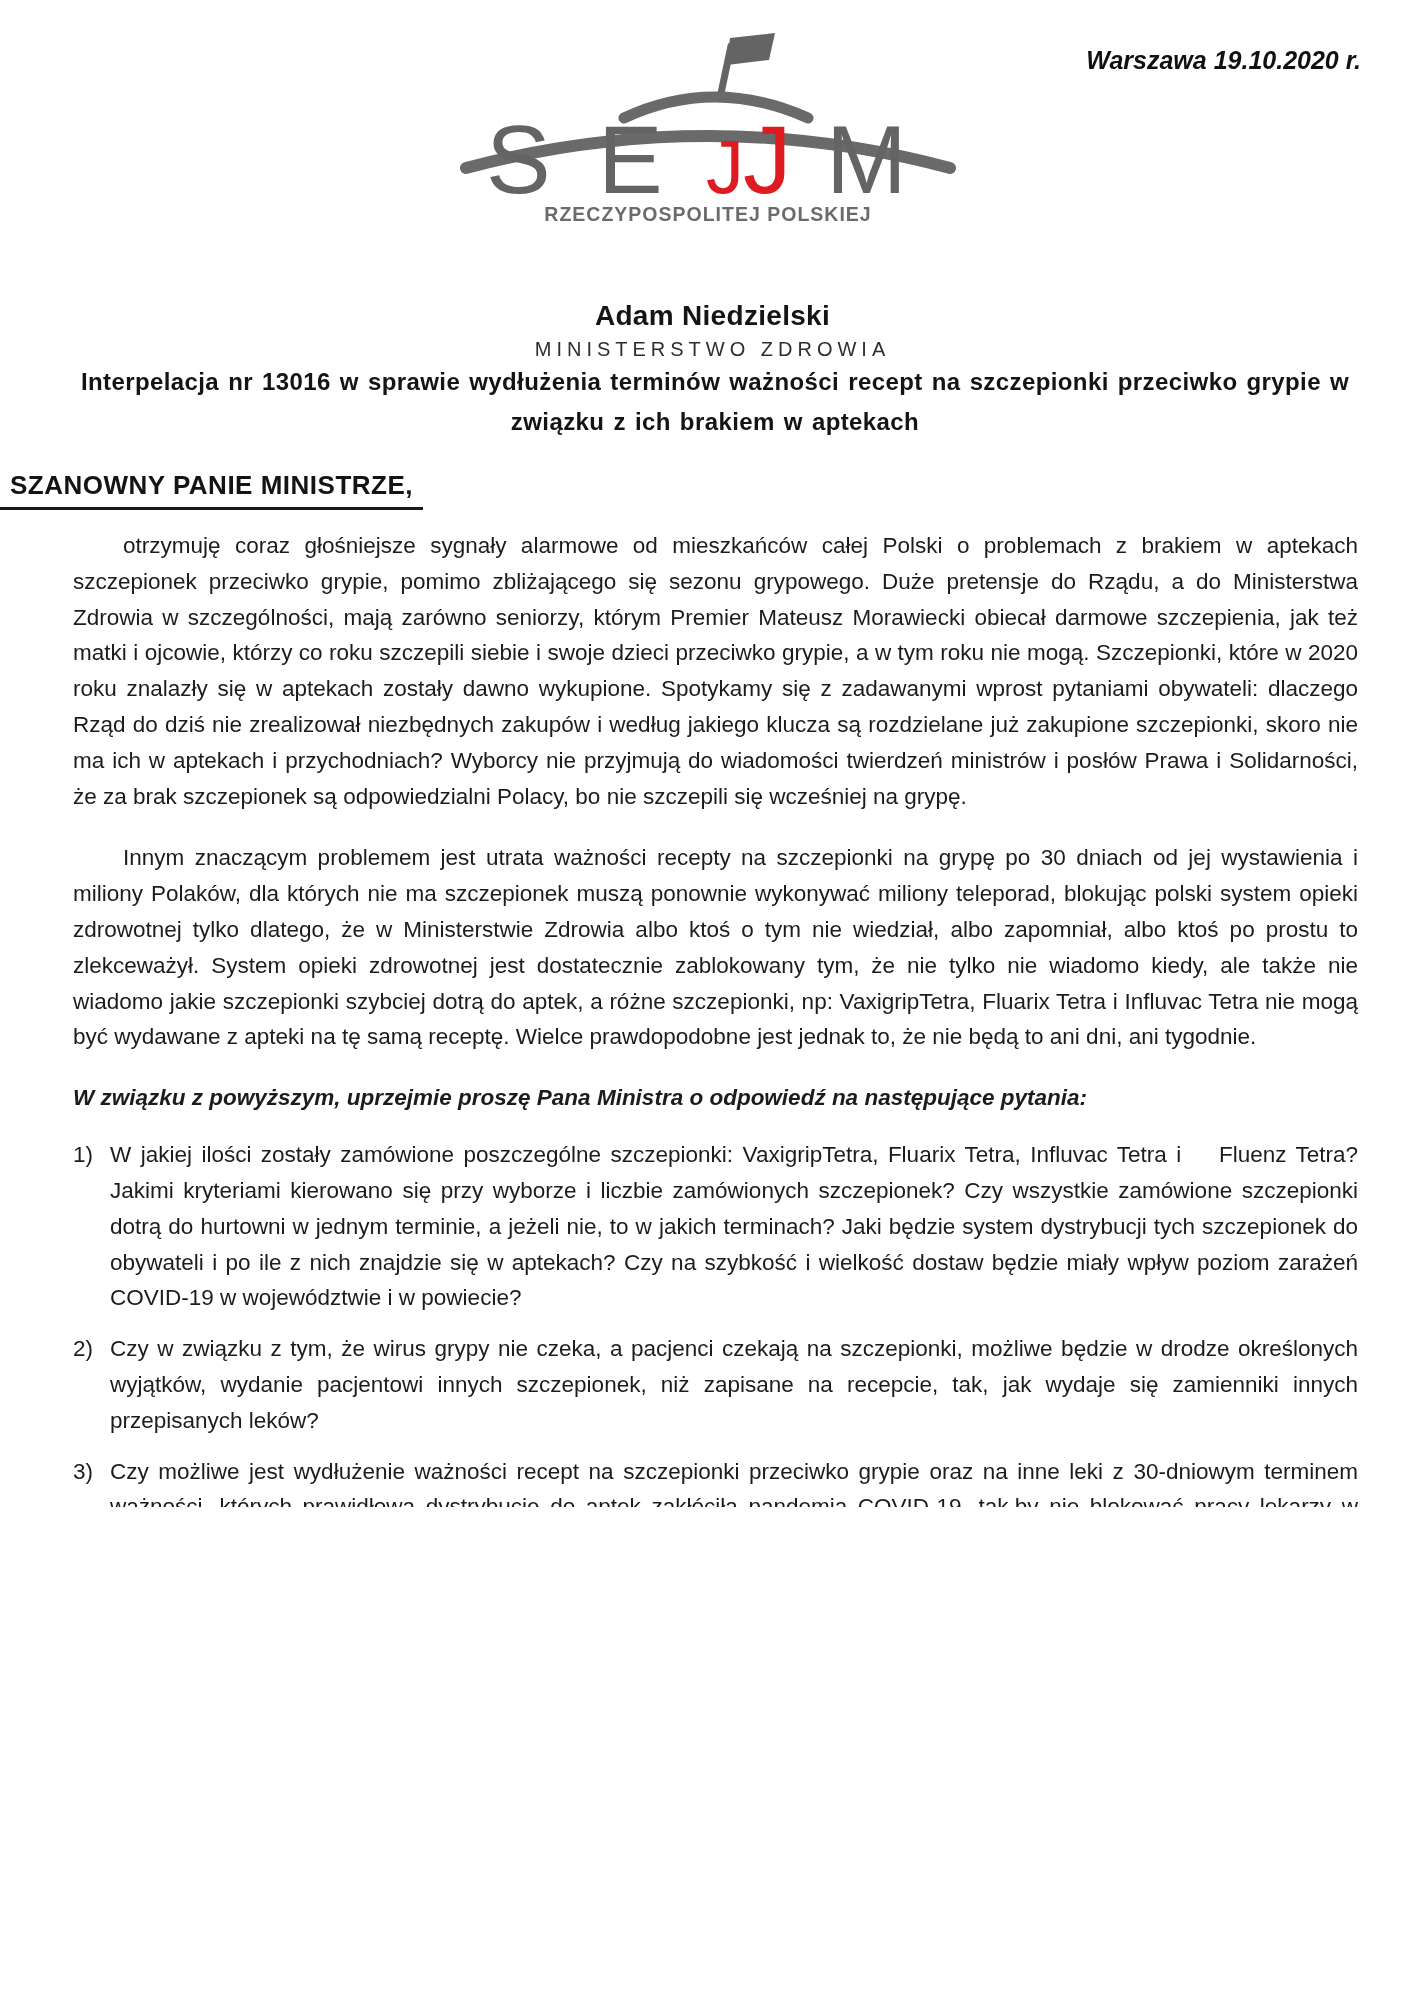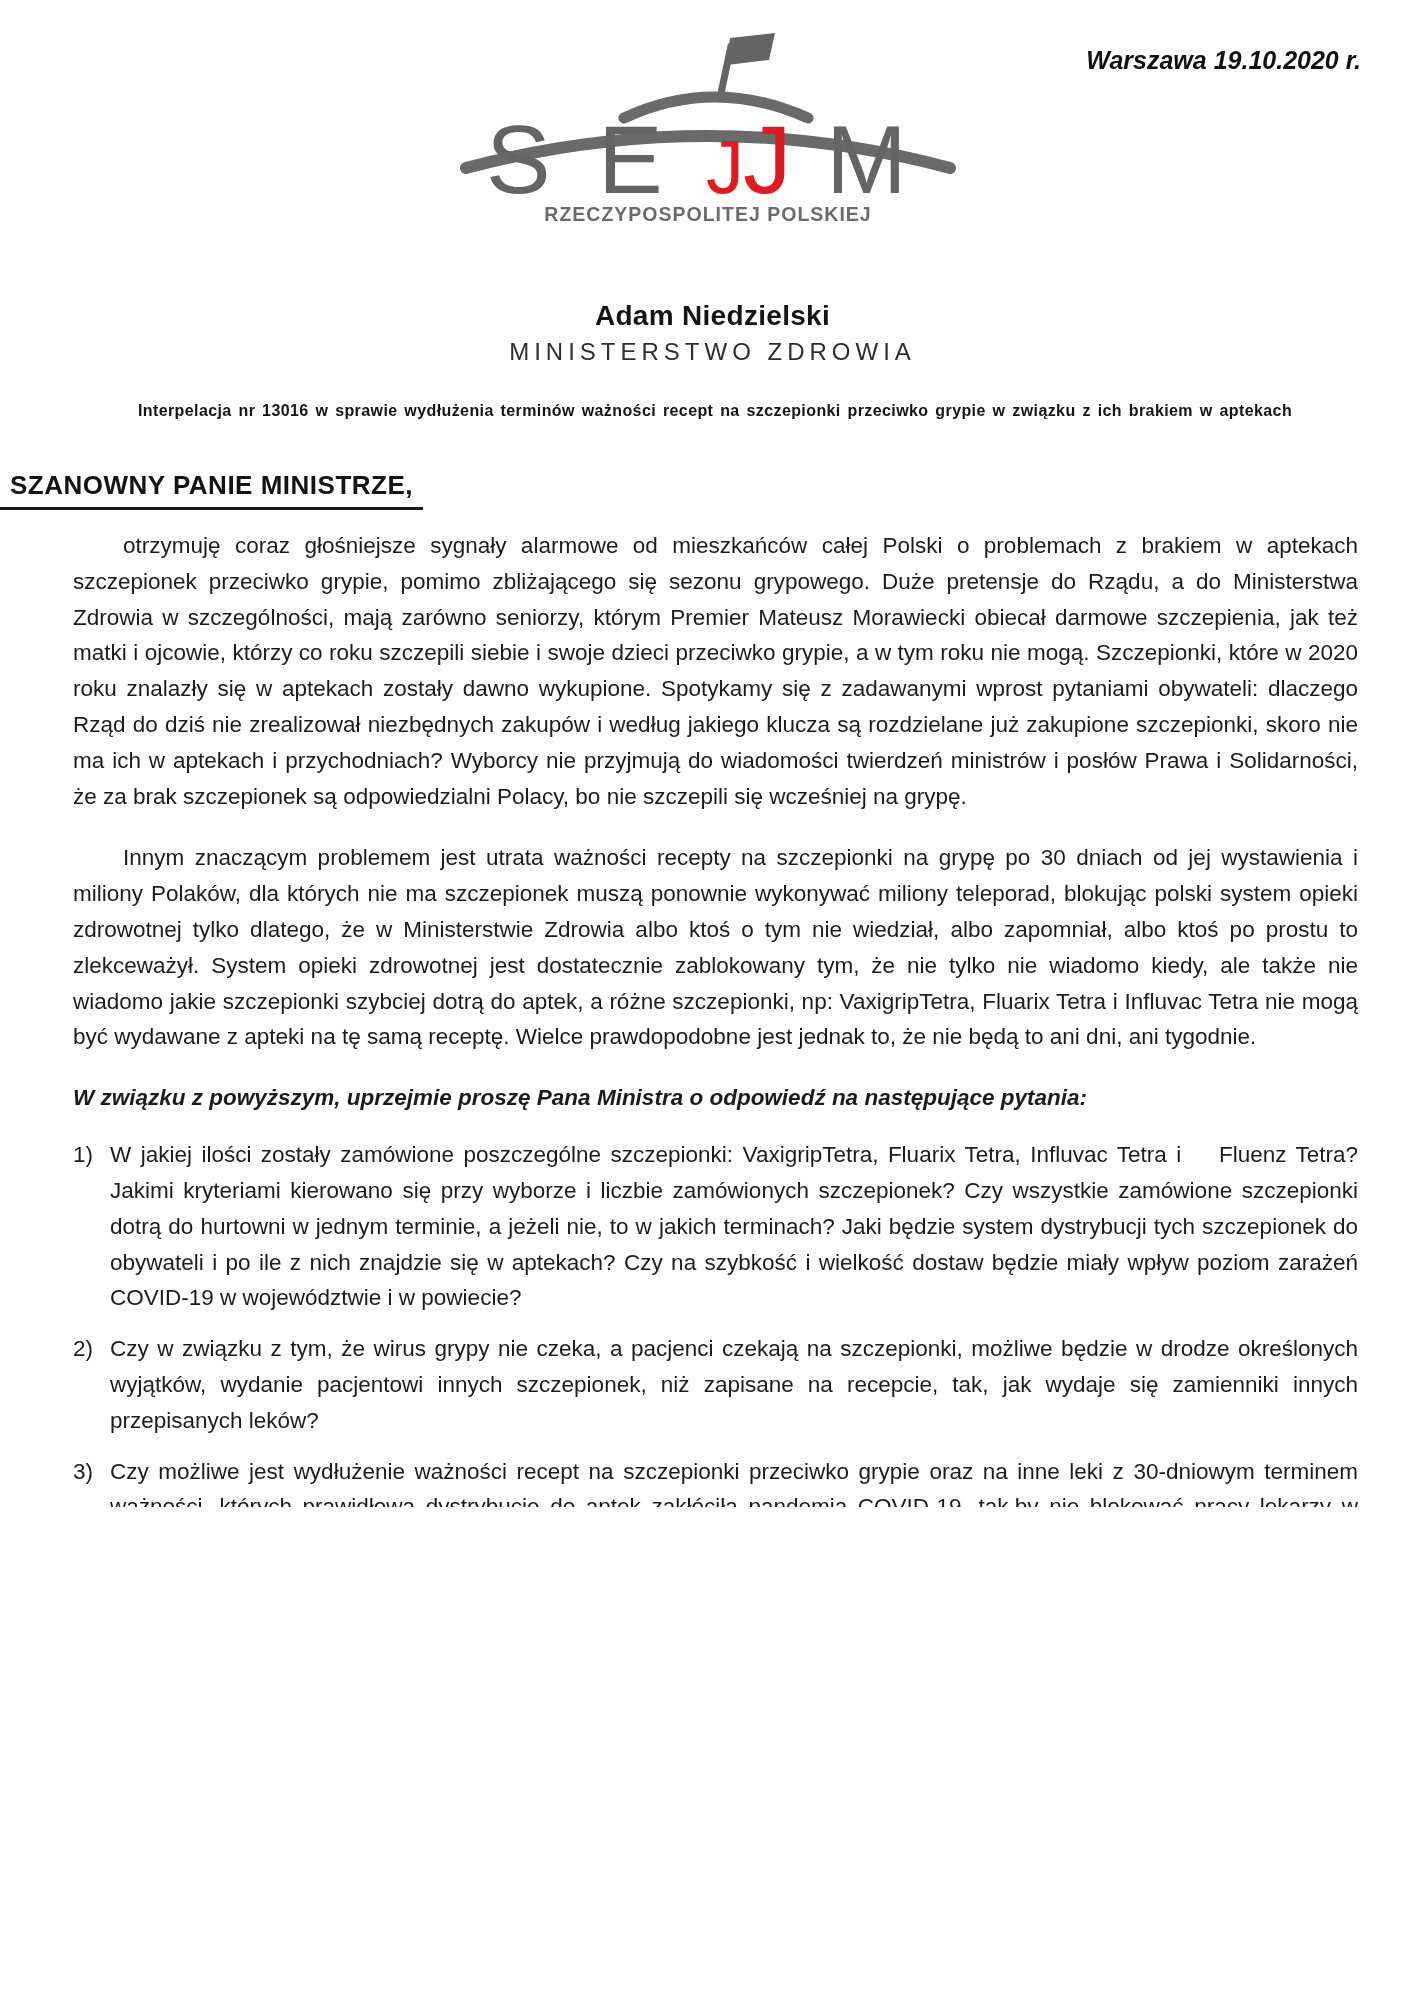--- a/index.html
+++ b/index.html
@@ -24,28 +24,28 @@
   .logo-svg{display:block;width:500px;height:210px;}
   
   .addressee{
     position:absolute;top:260px;left:0;right:0;text-align:center;margin-top:40px;
   }
   .addressee-name{
     font-size:28px;font-weight:700;color:#151515;letter-spacing:.3px;
   }
   .addressee-inst{
     margin-top:6px;
-    font-size:24px;font-weight:400;color:#2e2e2e;letter-spacing:5px;
+    font-size:20px;font-weight:400;color:#2e2e2e;letter-spacing:5px;
   }
   
   .doc-title{
     position:absolute;top:362px;left:75px;right:70px;
     text-align:center;
-    font-size:16px;font-weight:700;color:#141414;
-    line-height:40px;letter-spacing:.4px;word-spacing:2px;margin-top:29px;
+    font-size:24px;font-weight:700;color:#141414;
+    line-height:40px;letter-spacing:.4px;word-spacing:2px;
   }
   
   .salutation-row{
     position:absolute;top:470px;left:0;right:0;text-align:left;
   }
   .salutation{
     display:inline-block;
     font-size:26px;font-weight:700;letter-spacing:.5px;color:#141414;
     border-bottom:3px solid #1a1a1a;
     padding:0 10px 6px 10px;

